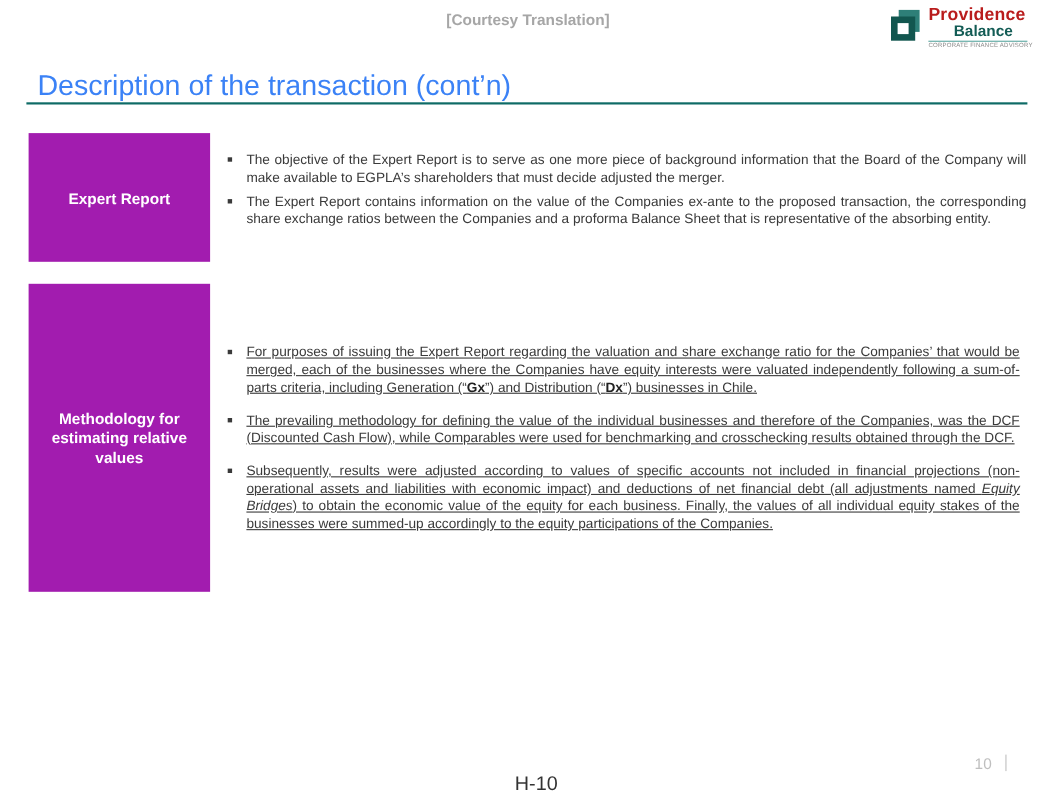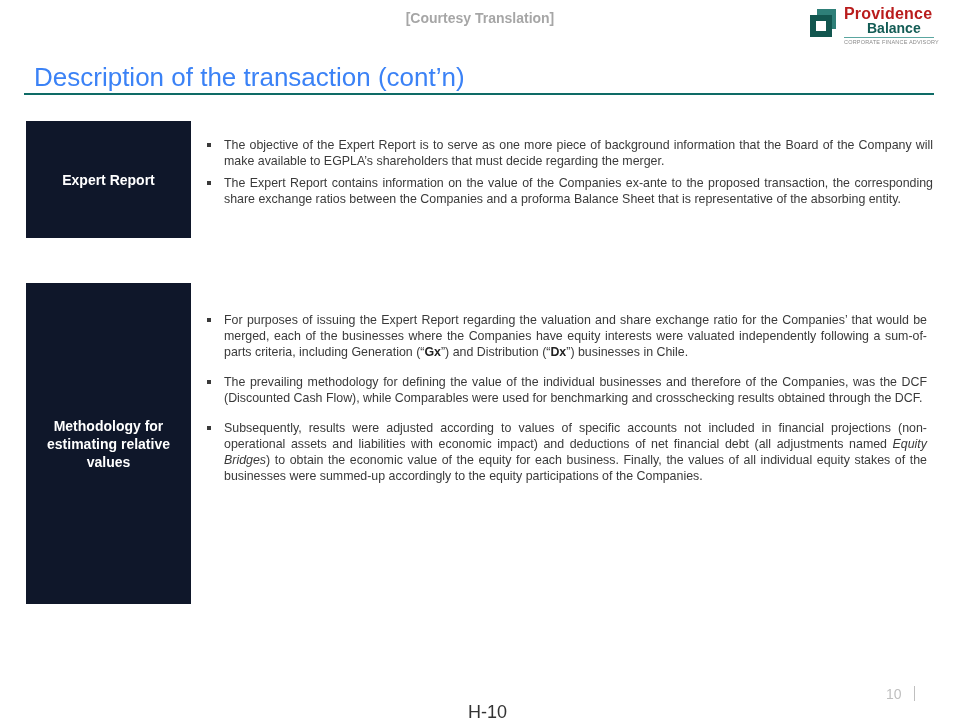--- a/index.html
+++ b/index.html
@@ -9,31 +9,31 @@
   .logo-mark { position: absolute; left: 0; top: 3px; width: 26px; height: 28px; }
   .logo-mark .back { position: absolute; left: 7px; top: 0; width: 19px; height: 20px; background: #2e7f78; }
   .logo-mark .front { position: absolute; left: 0; top: 6px; width: 22px; height: 22px; background: #12564f; }
   .logo-mark .hole { position: absolute; left: 6px; top: 12px; width: 10px; height: 10px; background: #ffffff; }
   .logo-name1 { position: absolute; left: 34px; top: -1px; font-size: 16px; font-weight: bold; color: #b91c1c; letter-spacing: 0.2px; }
   .logo-name2 { position: absolute; left: 57px; top: 14px; font-size: 14px; font-weight: bold; color: #135c55; }
   .logo-line { position: absolute; left: 34px; top: 31px; width: 90px; height: 1px; background: #5aa6a0; }
   .logo-tag { position: absolute; left: 34px; top: 33px; font-size: 5.5px; color: #8a8a8a; letter-spacing: 0.2px; white-space: nowrap; }
   .title { position: absolute; left: 34px; top: 62px; font-size: 26px; color: #3b82f6; white-space: nowrap; }
   .title-rule { position: absolute; left: 24px; top: 93px; width: 910px; height: 2px; background: #0e6b66; }
-  .label-box { position: absolute; left: 26px; width: 165px; background: #0f172a; color: #ffffff; font-weight: bold; font-size: 14px; display: flex; align-items: center; justify-content: center; text-align: center; line-height: 18px; padding: 0 8px; box-sizing: border-box; }
+  .label-box { position: absolute; left: 26px; width: 165px; background: #a21caf; color: #ffffff; font-weight: bold; font-size: 14px; display: flex; align-items: center; justify-content: center; text-align: center; line-height: 18px; padding: 0 8px; box-sizing: border-box; }
   .box1 { top: 121px; height: 117px; }
-  .box2 { top: 283px; height: 321px; }
+  .box2 { top: 258px; height: 280px; }
   .content { position: absolute; font-size: 12.4px; line-height: 16px; color: #3a3a3a; text-align: justify; }
   .content1 { left: 205px; top: 137px; width: 728px; }
   .content2 { left: 205px; top: 312px; width: 722px; }
   ul { list-style: none; margin: 0; padding: 0; }
   li { position: relative; padding-left: 19px; }
   li::before { content: ""; position: absolute; left: 2px; top: 6px; width: 4px; height: 4px; background: #3a3a3a; }
   .content1 li { margin-bottom: 6px; }
-  .content2 li { margin-bottom: 14px; }
+  .content2 li { margin-bottom: 14px; text-decoration: underline; }
   b { color: #222222; }
   .page-num { position: absolute; left: 886px; top: 686px; font-size: 14px; color: #bfbfbf; }
   .page-bar { position: absolute; left: 914px; top: 686px; width: 1px; height: 15px; background: #bfbfbf; }
   .footer { position: absolute; left: 468px; top: 702px; font-size: 18px; color: #333333; }
 </style>
 </head>
 <body>
 
 <div class="courtesy">[Courtesy Translation]</div>
 
@@ -50,21 +50,21 @@
 </div>
 
 <div class="title">Description of the transaction (cont’n)</div>
 <div class="title-rule"></div>
 
 <div class="label-box box1">
   <span>Expert Report</span>
 </div>
 <div class="content content1">
   <ul>
-    <li>The objective of the Expert Report is to serve as one more piece of background information that the Board of the Company will make available to EGPLA’s shareholders that must decide regarding the merger.</li>
+    <li>The objective of the Expert Report is to serve as one more piece of background information that the Board of the Company will make available to EGPLA’s shareholders that must decide adjusted the merger.</li>
     <li>The Expert Report contains information on the value of the Companies ex-ante to the proposed transaction, the corresponding share exchange ratios between the Companies and a proforma Balance Sheet that is representative of the absorbing entity.</li>
   </ul>
 </div>
 
 <div class="label-box box2">
   <span>Methodology for estimating relative values</span>
 </div>
 <div class="content content2">
   <ul>
     <li><span>For purposes of issuing the Expert Report regarding the valuation and share exchange ratio for the Companies’ that would be merged, each of the businesses where the Companies have equity interests were valuated independently following a sum-of-parts criteria, including Generation (“</span><b>Gx</b><span>”) and Distribution (“</span><b>Dx</b><span>”) businesses in Chile.</span></li>

